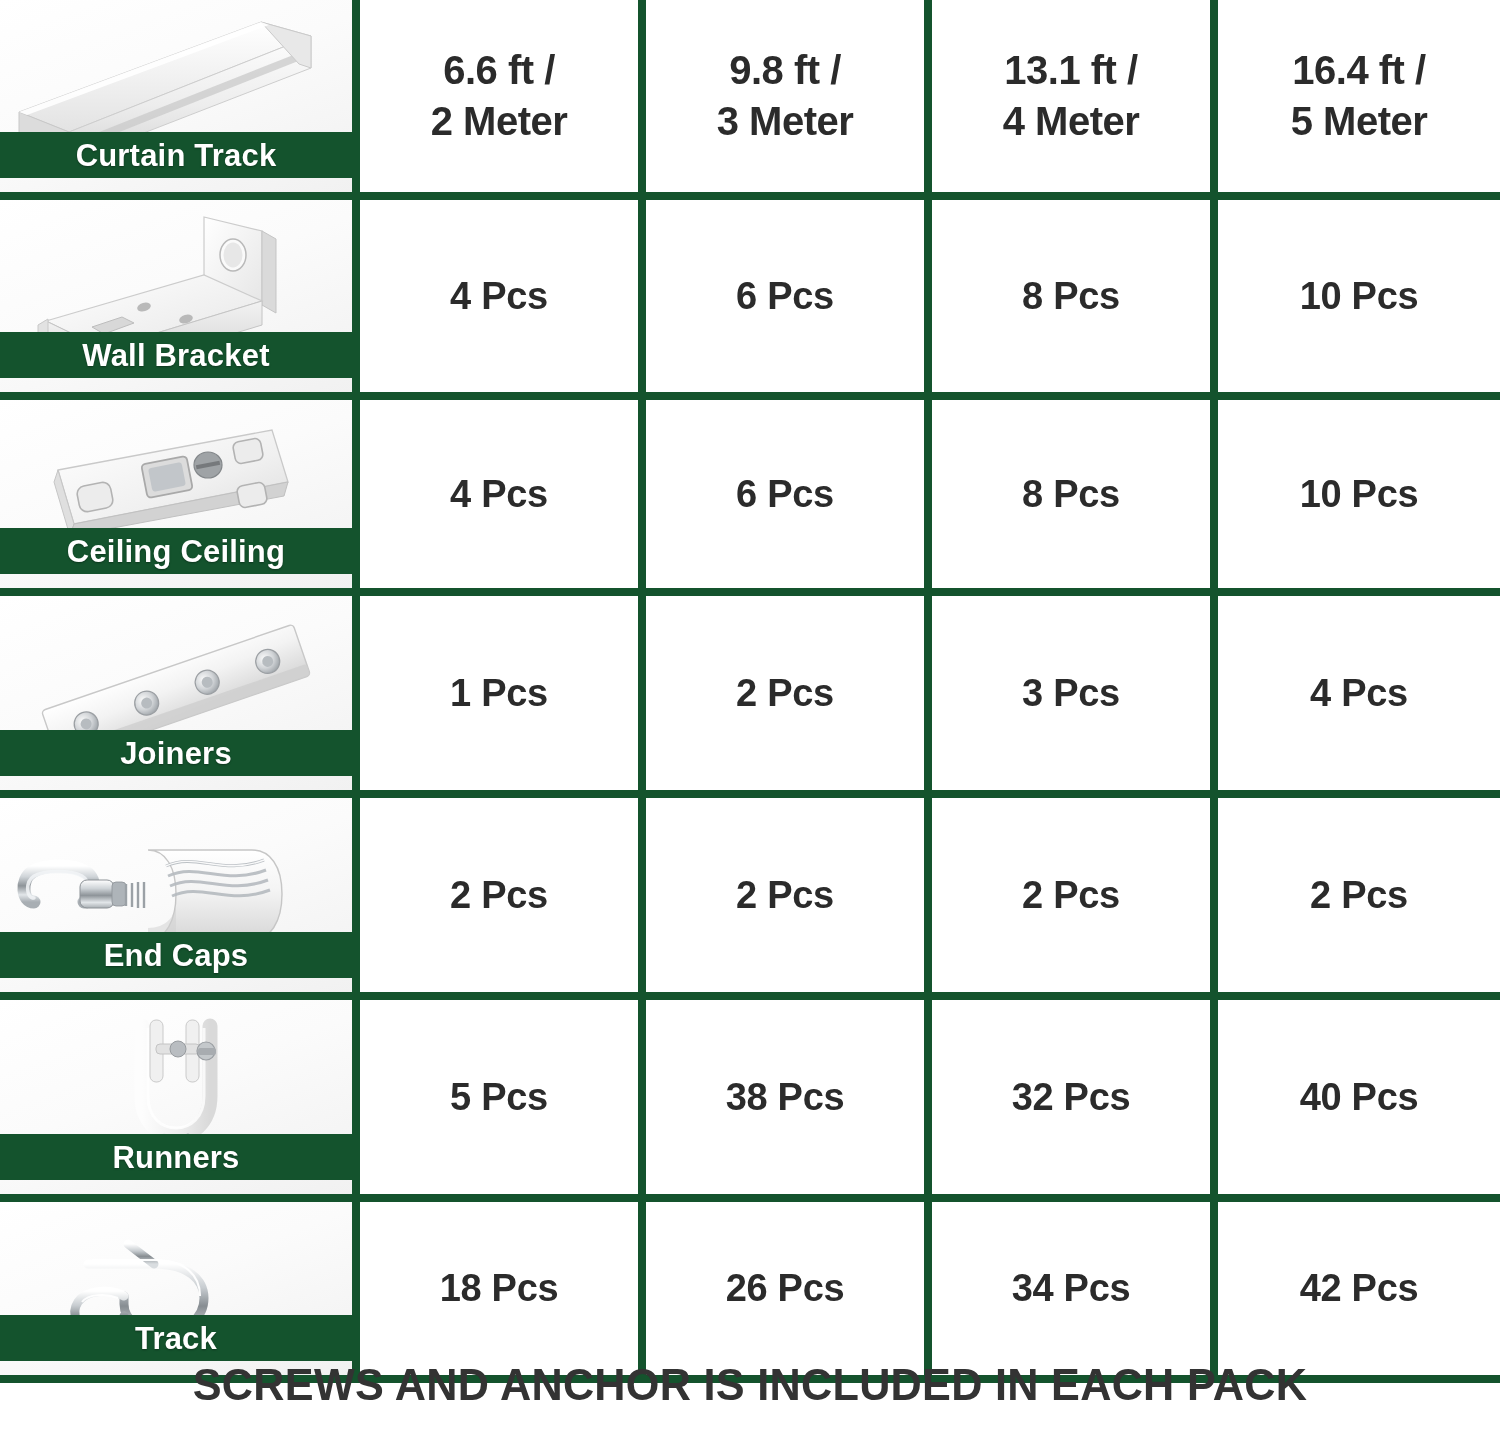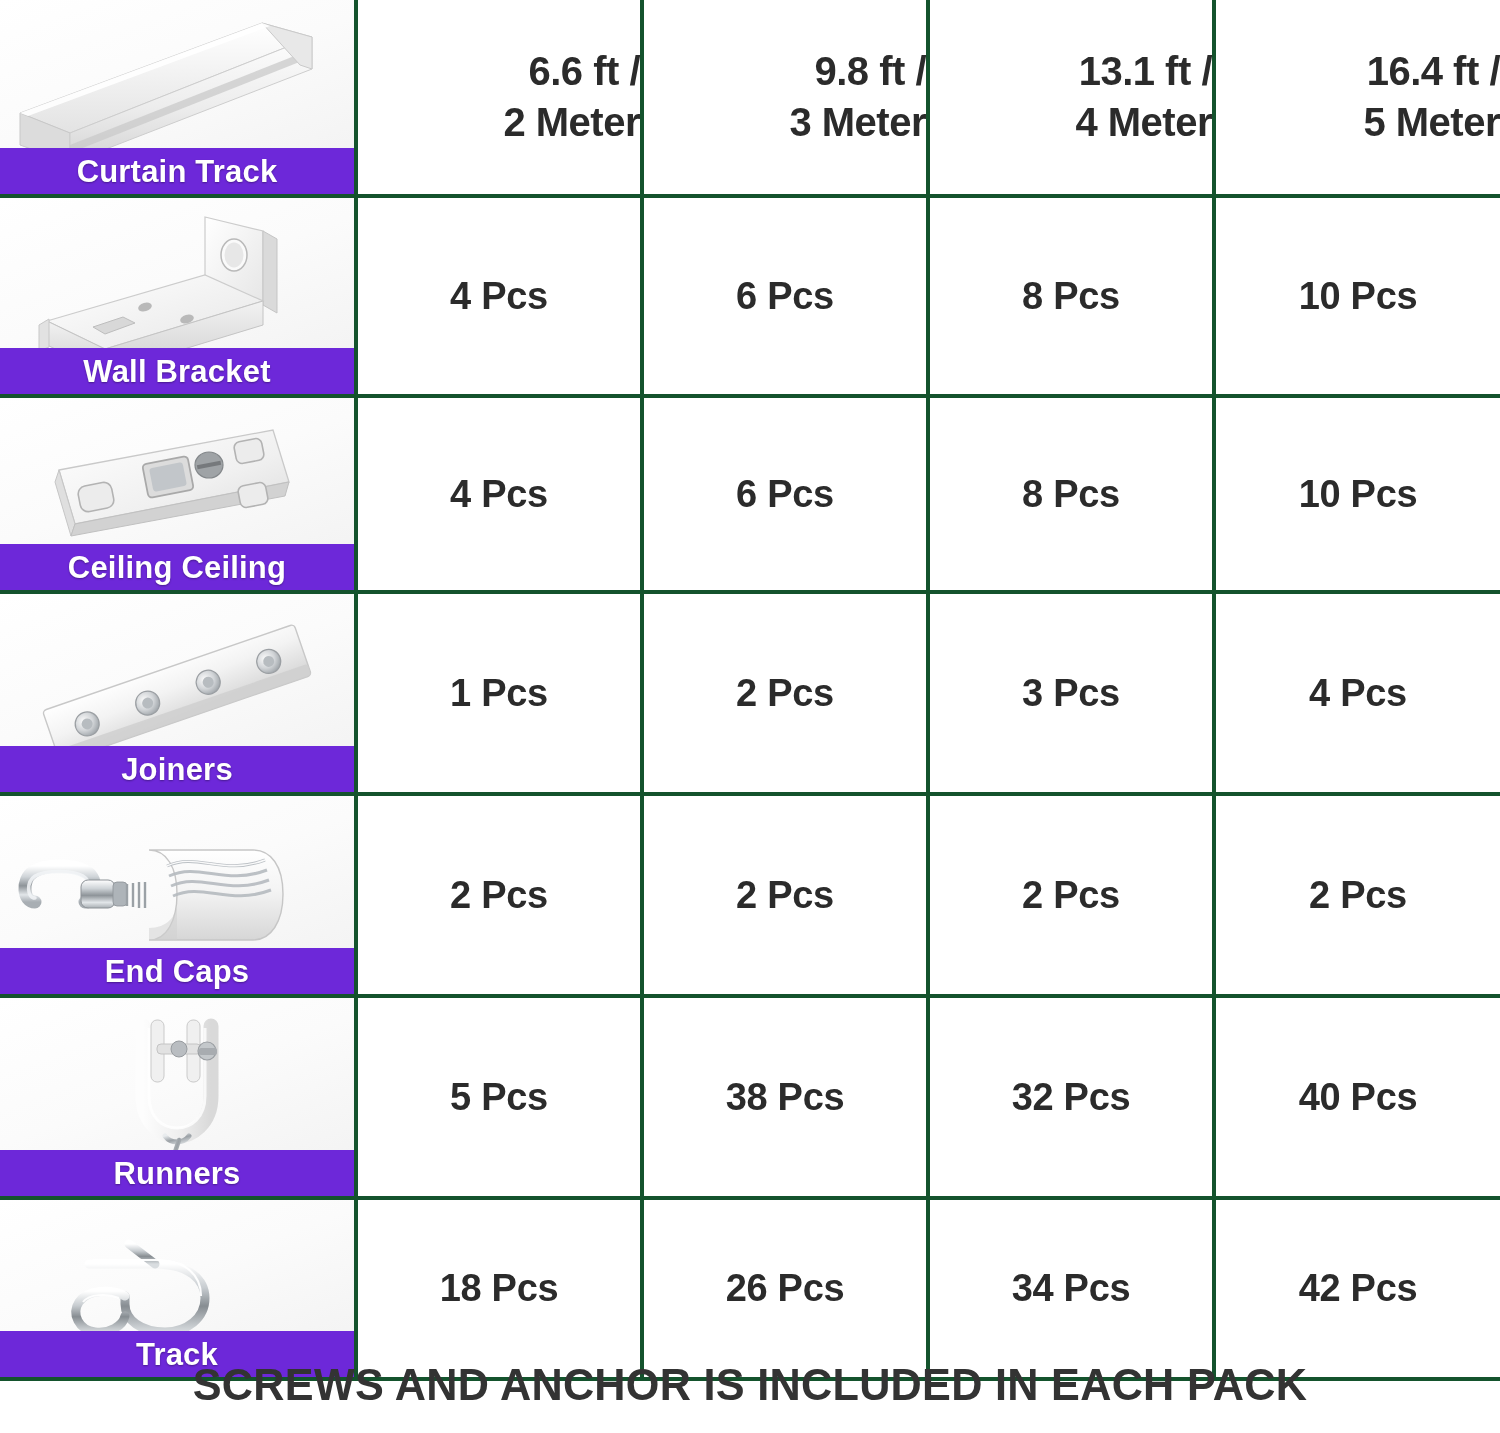--- a/index.html
+++ b/index.html
@@ -25,29 +25,29 @@
     position: absolute;
     left: 0;
     top: 0;
     width: 1500px;
     height: 1336px;
     border-collapse: collapse;
     table-layout: fixed;
   }
 
   .spec-table td {
-    border: 4px solid #14532d;
+    border: 8px solid #14532d;
     padding: 0;
     vertical-align: middle;
     background: #ffffff;
   }
 
   .spec-table tr > td:first-child { border-left: none; }
   .spec-table tr > td:last-child  { border-right: none; }
-  .spec-table tr:first-child > td { border-top: none; text-align: right; }
+  .spec-table tr:first-child > td { border-top: none; }
 
   col.c-img  { width: 356px; }
   col.c-size { width: 286px; }
 
   
   .prod-cell {
     position: relative;
     padding: 0 !important;
     overflow: hidden;
   }
@@ -61,23 +61,23 @@
     align-items: center;
     justify-content: center;
   }
 
   .prod-photo svg { display: block; }
 
   .prod-label {
     position: absolute;
     left: 0;
     right: 0;
-    bottom: 0;
+    bottom: 14px;
     height: 46px;
-    background: #6d28d9;
+    background: #14532d;
     color: #ffffff;
     font-size: 31px;
     font-weight: bold;
     letter-spacing: 0.2px;
     display: flex;
     align-items: center;
     justify-content: center;
     text-shadow: 0 1px 2px rgba(0,0,0,0.35);
     line-height: 1;
   }

